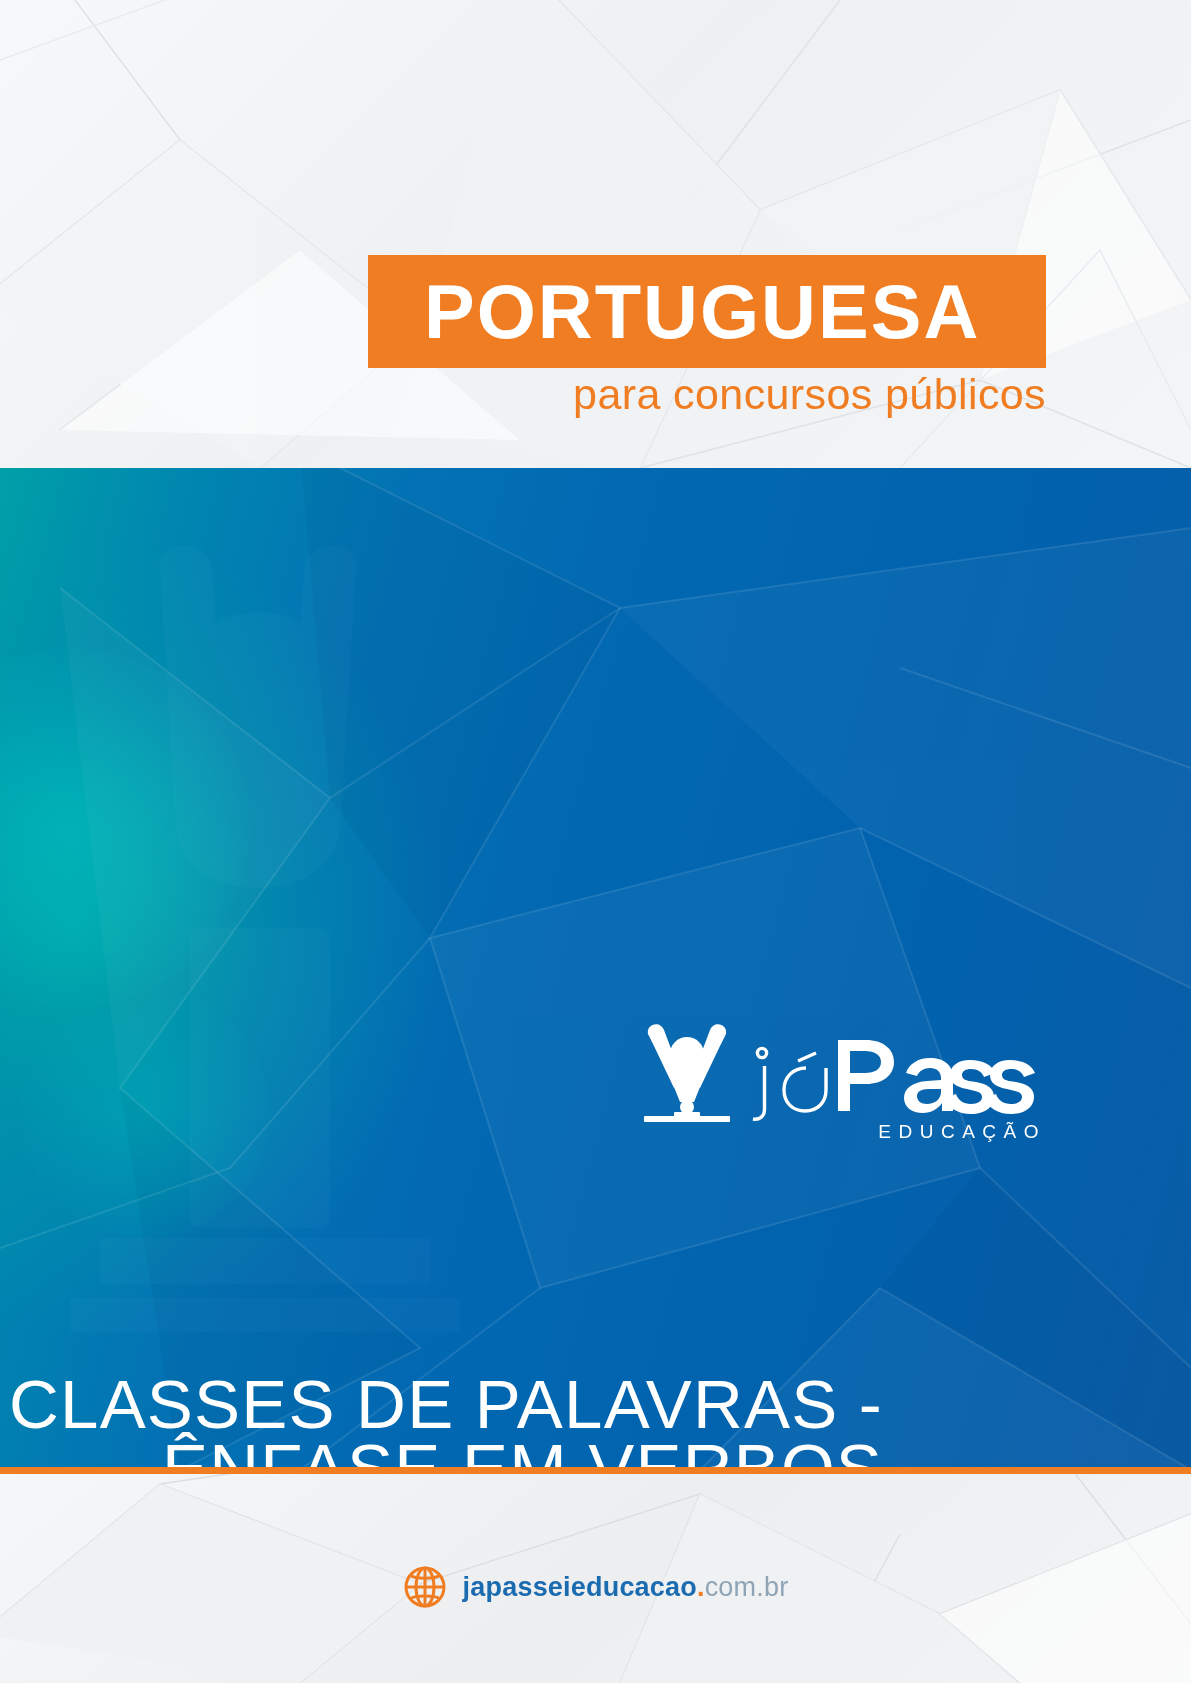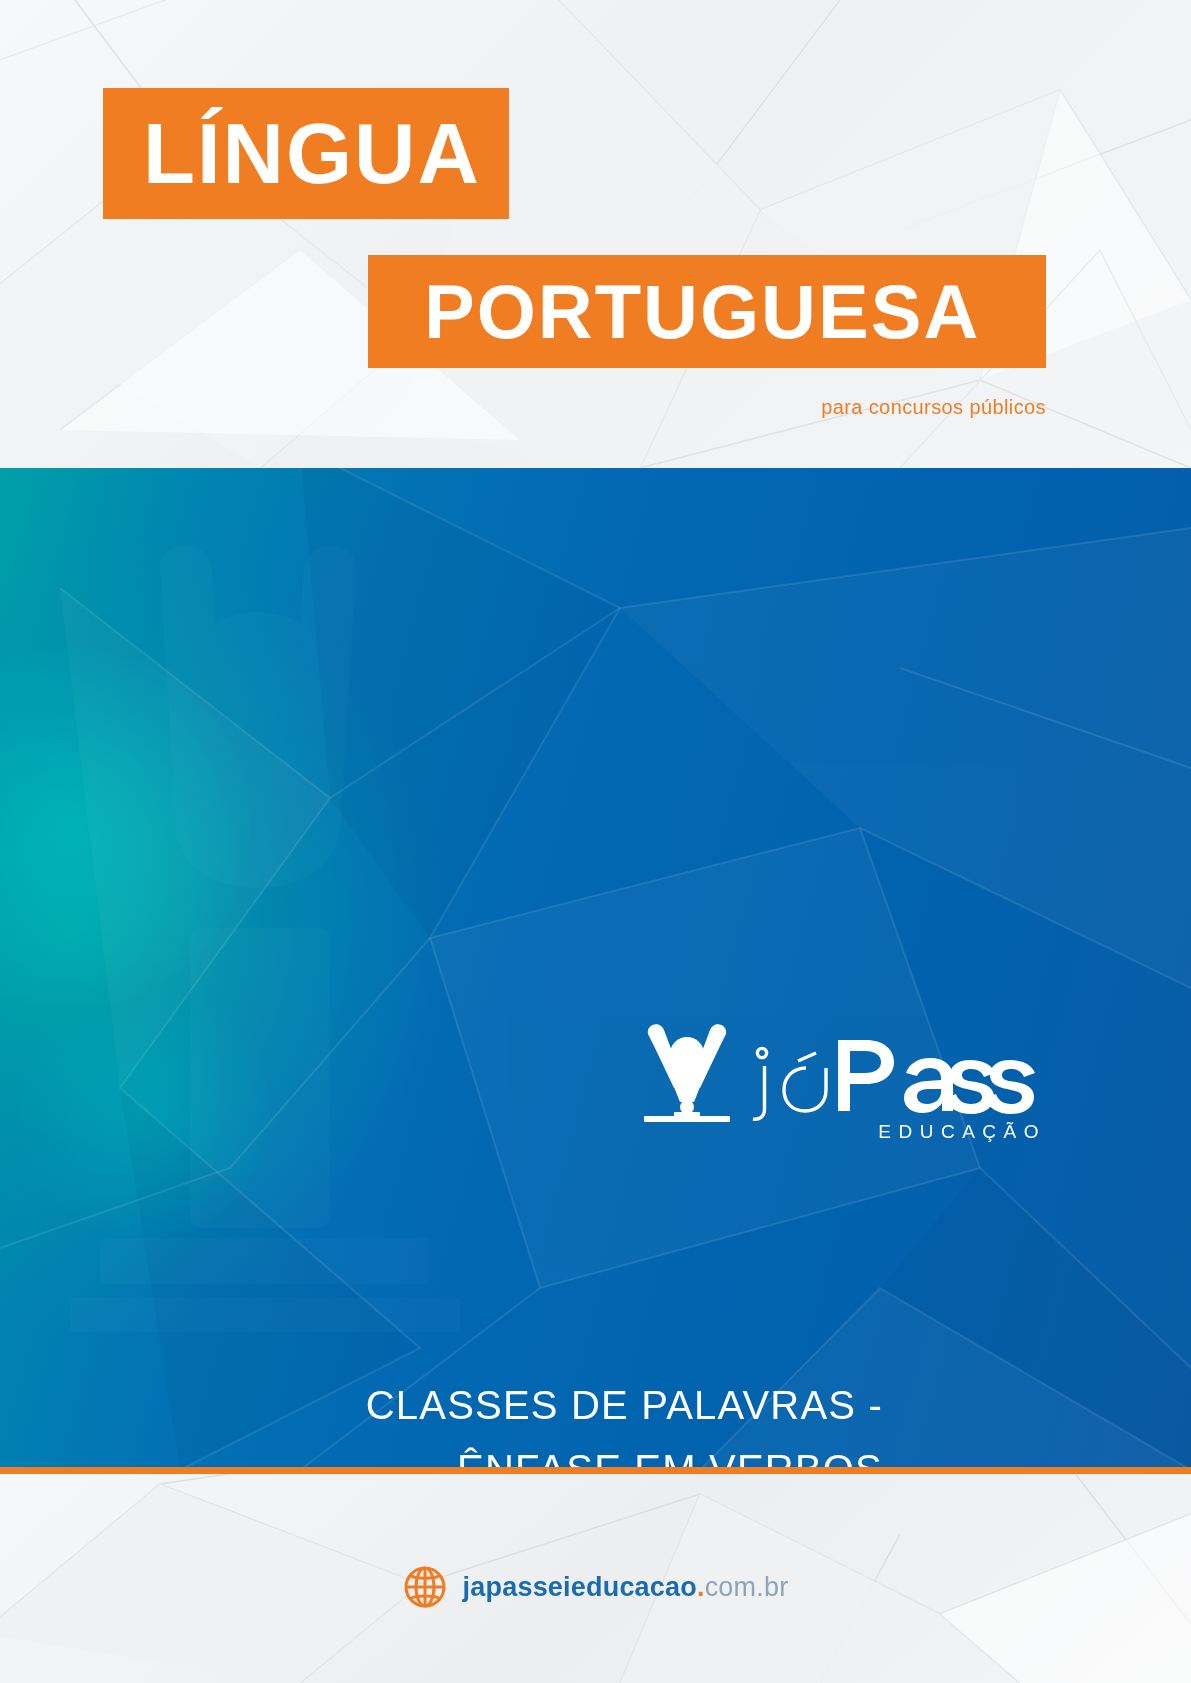--- a/index.html
+++ b/index.html
@@ -31,22 +31,22 @@
     left:103px; top:88px; width:406px; height:131px;
     padding-left:40px;
     font-size:85px; line-height:85px;
   }
   #box-portuguesa{
     left:368px; top:255px; width:678px; height:113px;
     padding-left:56px;
     font-size:76px; line-height:76px;
   }
   #subtitle{
-    position:absolute; right:145px; top:396px;
-    font-size:20px; color:#f07d22; letter-spacing:0.4px;
+    position:absolute; right:145px; top:370px;
+    font-size:43px; color:#f07d22; letter-spacing:0.4px;
     font-weight:400;
     white-space:nowrap;
   }
 
   
   .blue-panel{
     position:absolute; left:0; top:468px; width:1191px; height:1002px;
     background:
       radial-gradient(ellipse 520px 560px at 6% 46%, rgba(0,168,168,0.95) 0%, rgba(0,150,170,0.55) 38%, rgba(0,120,175,0.0) 72%),
       linear-gradient(105deg, #00a0a8 0%, #0086b0 13%, #0372b4 28%, #0268b2 45%, #0162ae 70%, #0a5ca6 100%);
@@ -79,21 +79,21 @@
     color:#ffffff; font-size:19px; letter-spacing:7.5px;
     font-weight:400;
   }
 
   
   .main-title{
     position:absolute; left:0; top:905px; width:1031px;
     padding-right:148px;
     text-align:right;
     color:#ffffff;
-    font-size:40px; line-height:64px;
+    font-size:69px; line-height:64px;
     font-weight:400; letter-spacing:1.2px;
   }
   .main-title div{ white-space:nowrap; }
 
   
   .rule{
     position:absolute; left:0; top:1467px; width:1191px; height:7px;
     background:#f07d22;
   }
   .footer{
@@ -141,23 +141,20 @@
       <g fill="#ffffff" opacity="0.55">
         <polygon points="1060,90 1191,300 980,380"></polygon>
         <polygon points="300,250 520,440 60,430"></polygon>
       </g>
       <g fill="none" stroke="#e6e9eb" stroke-width="1.2">
         <path d="M900 468 L1100 250 L1191 430"></path>
         <path d="M0 60 L220 -20"></path>
       </g>
     </svg>
 
-    <div class="title-box" id="box-lingua">
-      <span>LÍNGUA</span>
-    </div>
 
     <div class="title-box" id="box-portuguesa">
       <span>PORTUGUESA</span>
     </div>
 
     <div id="subtitle">para concursos públicos</div>
   </div>
 
   <div class="blue-panel">
 

